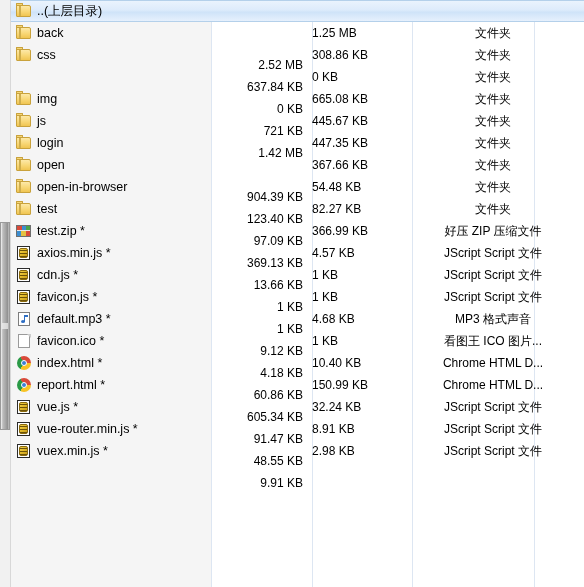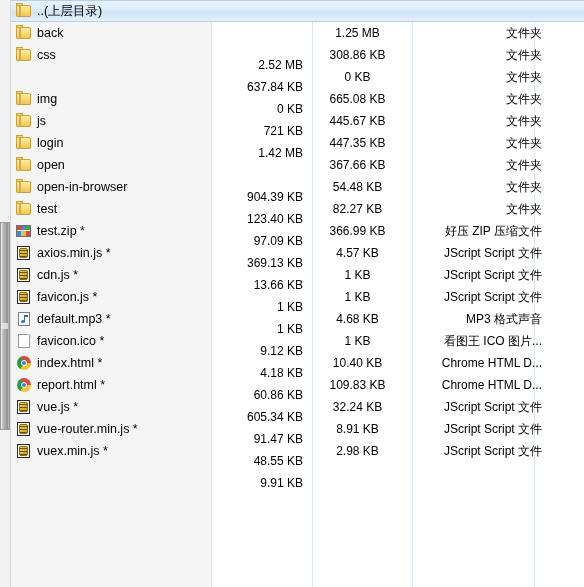--- a/index.html
+++ b/index.html
@@ -127,28 +127,28 @@
     left: 201px;
     width: 100px;
     text-align: right;
     padding-right: 9px;
     box-sizing: border-box;
     margin-top: 32px;
   }
   .cell-csize {
     left: 301px;
     width: 100px;
+    text-align: left;
+    padding-right: 9px;
+    box-sizing: border-box;
+  }
+  .cell-type {
+    left: 423px;
+    width: 118px;
     text-align: center;
-    padding-right: 9px;
-    box-sizing: border-box;
-  }
-  .cell-type {
-    left: 413px;
-    width: 118px;
-    text-align: right;
     box-sizing: border-box;
   }
 
   .fname {
     padding-left: 5px;
     font-size: 12.5px;
     color: #000;
   }
 
   
@@ -542,21 +542,21 @@
       </div>
       <div class="row">
         <div class="cell cell-name">
           <span class="icon ic-chrome">
             <span class="ball"></span>
             <span class="inner"></span>
           </span>
           <span class="fname">report.html *</span>
         </div>
         <div class="cell cell-size">605.34 KB</div>
-        <div class="cell cell-csize">109.83 KB</div>
+        <div class="cell cell-csize">150.99 KB</div>
         <div class="cell cell-type">Chrome HTML D...</div>
       </div>
       <div class="row">
         <div class="cell cell-name">
           <span class="icon ic-js">
             <span class="page"></span>
             <span class="scroll"></span>
             <span class="bar b-a"></span>
             <span class="bar b-b"></span>
             <span class="bar b-c"></span>

